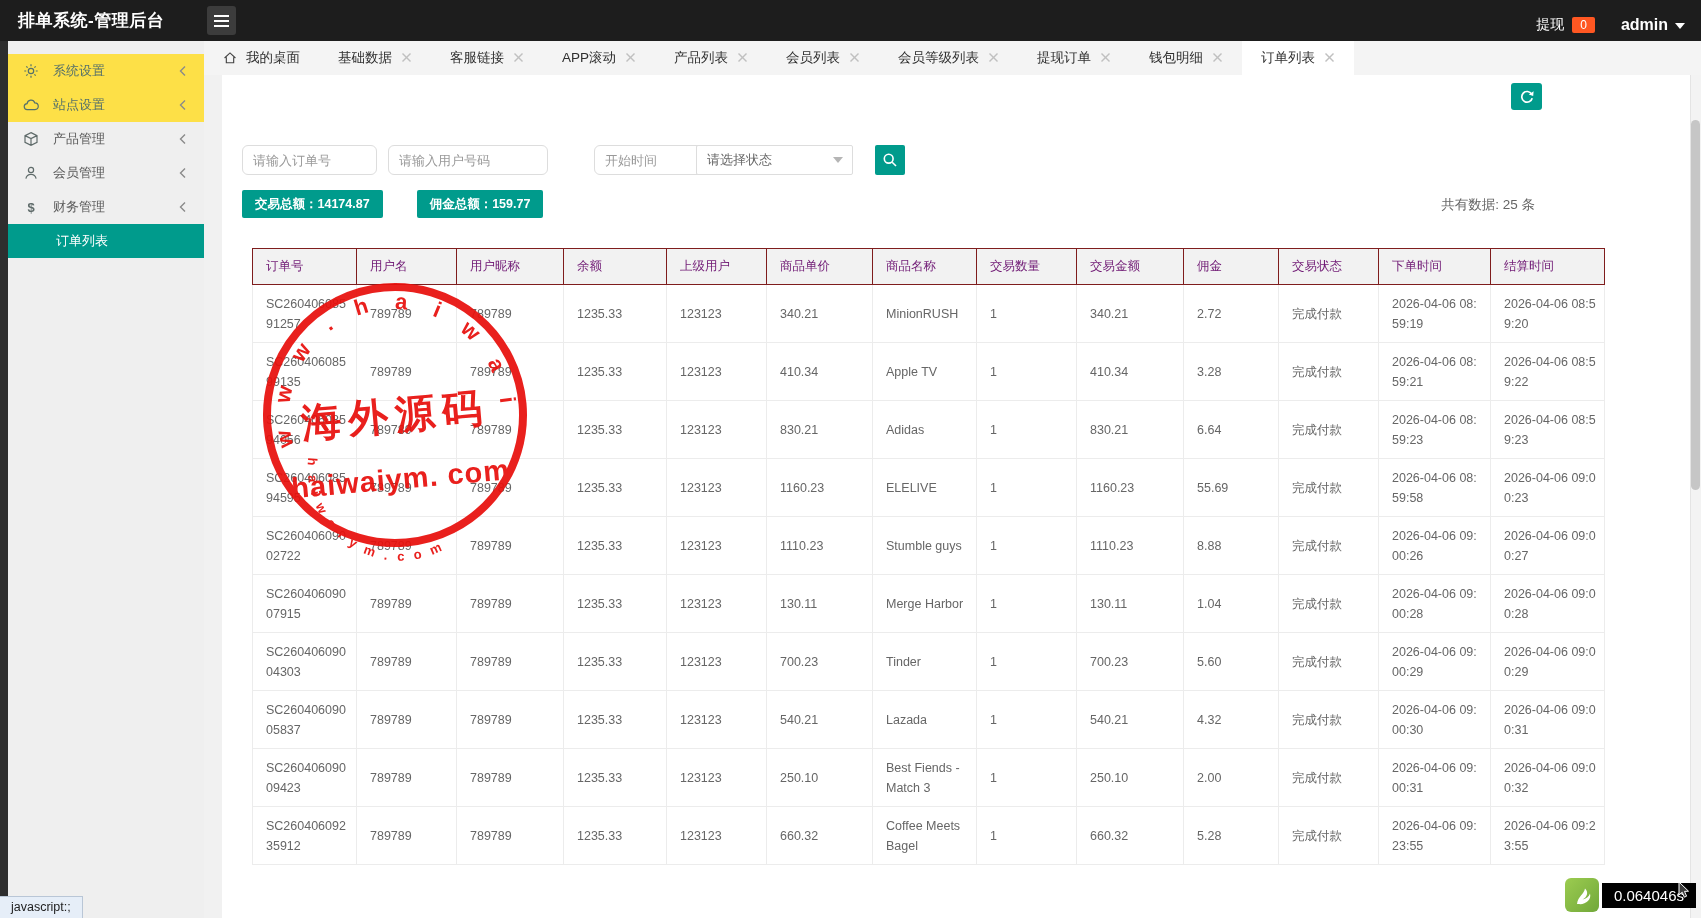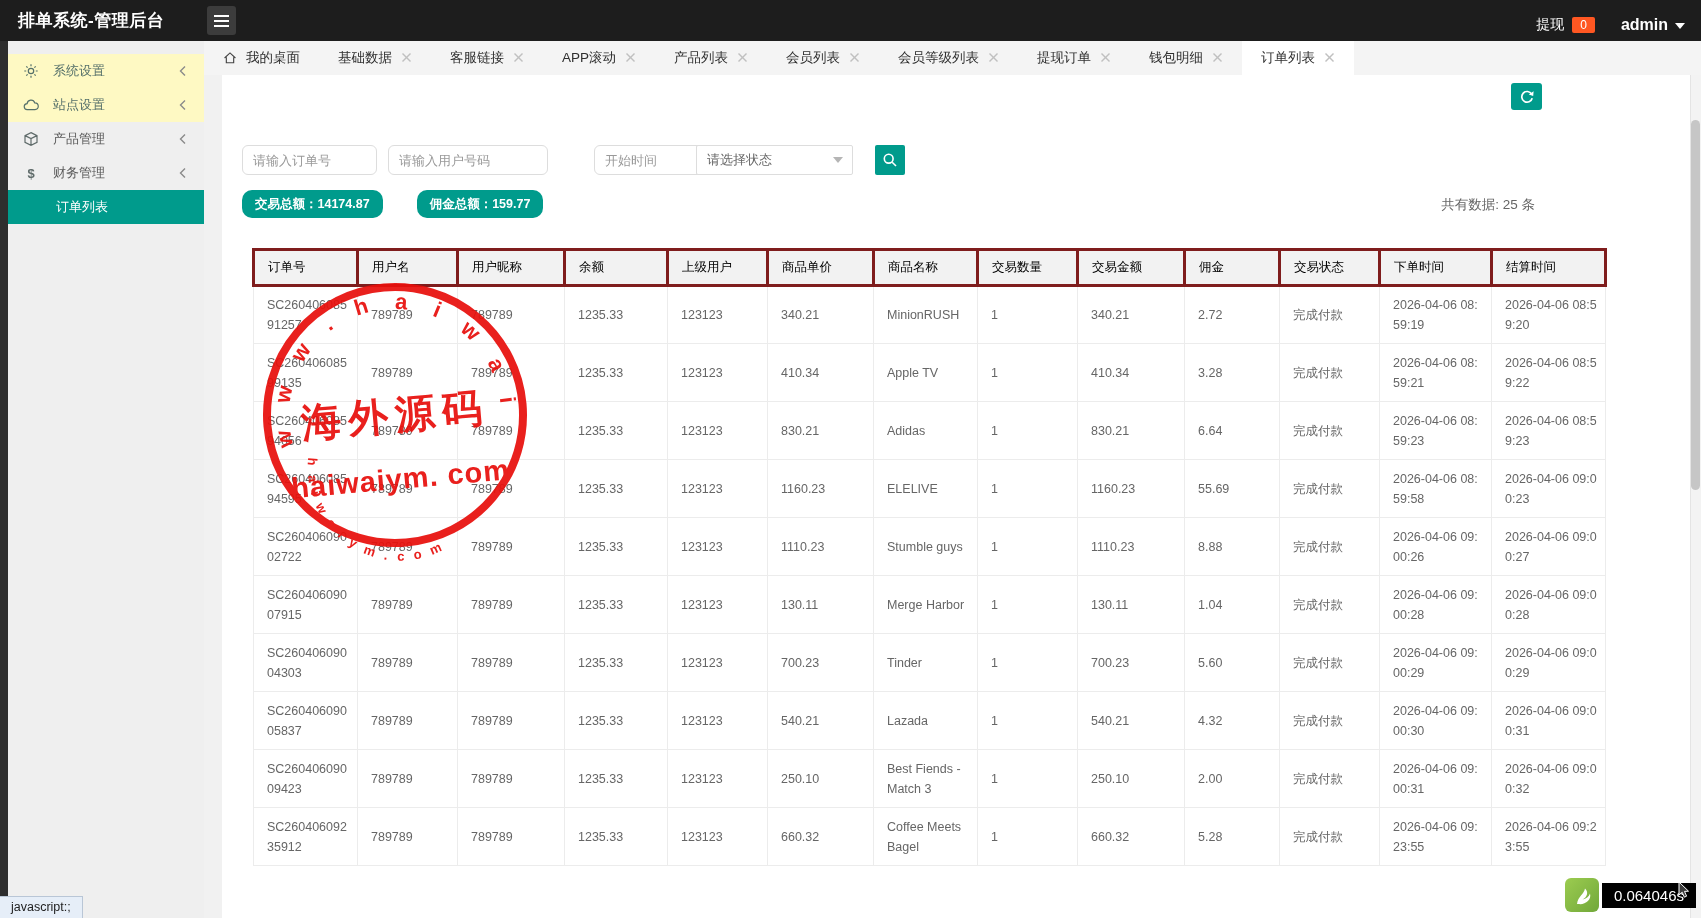--- a/index.html
+++ b/index.html
@@ -15,21 +15,21 @@
   .badge { background:#ff5722; color:#fff; font-size:12px; padding:1px 8px; border-radius:2px; }
   .usermenu { display:flex; align-items:center; gap:7px; color:#fff; font-size:16px; font-weight:bold; cursor:pointer; }
   .caret-down { width:0; height:0; border-left:5px solid transparent; border-right:5px solid transparent; border-top:6px solid #fff; margin-top:2px; }
 
   
   .left-edge { position:absolute; left:0; top:41px; width:8px; bottom:0; background:#2e2e2e; }
   .sidebar { position:absolute; left:8px; top:41px; width:196px; bottom:0; background:#efefef; padding-top:13px; }
   .side-item { height:34px; display:flex; align-items:center; padding:0 14px 0 15px; font-size:13px; color:#595959; cursor:pointer; position:relative; }
   .side-item .ic { width:30px; display:flex; align-items:center; color:#5f6b6a; }
   .side-item .chev { position:absolute; right:13px; top:9px; color:#8a8a8a; }
-  .side-item.hl { background:#fef9c3; color:#55706a; }
+  .side-item.hl { background:#fde047; color:#55706a; }
   .side-item.hl .ic { color:#55706a; }
   .side-sub-active { height:34px; background:#009b8c; color:#fff; font-size:13px; display:flex; align-items:center; padding-left:48px; cursor:pointer; }
 
   
   .tabbar { position:absolute; left:204px; top:41px; right:0; height:34px; background:#f4f4f4; display:flex; z-index:10; }
   .tab { display:flex; align-items:center; gap:9px; padding:5px 19px; font-size:13.5px; color:#2f2f2f; cursor:pointer; white-space:nowrap; }
   .tab.active { background:#fff; }
   .tab .x { color:#c0c0c0; font-size:12px; line-height:1; }
   .tab .home { color:#444; display:flex; }
 
@@ -42,27 +42,27 @@
   .filters input { position:absolute; height:30px; border:1px solid #ddd; border-radius:6px; font-size:13px; color:#333; padding:0 10px; outline:none; }
   .filters input::placeholder { color:#999; }
   .f-order { left:0; width:135px; }
   .f-user  { left:146px; width:160px; }
   .f-time  { left:352px; width:137px; }
   .f-select { position:absolute; left:454px; width:157px; height:30px; border:1px solid #ddd; border-radius:2px; background:#fff; display:flex; align-items:center; padding:0 10px; font-size:13px; color:#666; cursor:pointer; }
   .f-select .sel-caret { position:absolute; right:9px; width:0; height:0; border-left:5px solid transparent; border-right:5px solid transparent; border-top:6px solid #b5b5b5; }
   .search-btn { position:absolute; left:633px; top:0; width:30px; height:30px; background:#009b8c; border:none; border-radius:2px; cursor:pointer; display:flex; align-items:center; justify-content:center; }
 
   .summary { position:absolute; left:20px; top:115px; display:flex; gap:34px; }
-  .total-btn { background:#009b8c; color:#fff; border:none; border-radius:10px; height:28px; padding:0 13px; font-size:12.5px; font-weight:bold; cursor:pointer; white-space:nowrap; }
+  .total-btn { background:#009b8c; color:#fff; border:none; border-radius:2px; height:28px; padding:0 13px; font-size:12.5px; font-weight:bold; cursor:pointer; white-space:nowrap; }
   .count { position:absolute; top:121px; right:166px; font-size:13.5px; color:#666; }
 
   
   .table-wrap { position:absolute; left:30px; top:173px; }
   table { border-collapse:collapse; table-layout:fixed; width:1352px; }
-  th { height:36px; background:#f2f2f2; border:3px solid #7f1d1d; font-weight:normal; font-size:12.5px; color:#000000; text-align:left; padding:0 8px 0 13px; }
+  th { height:36px; background:#f2f2f2; border:1px solid #7f1d1d; font-weight:normal; font-size:12.5px; color:#701a75; text-align:left; padding:0 8px 0 13px; }
   td { height:58px; border:1px solid #ececec; font-size:12.5px; color:#666; padding:6px 8px 6px 13px; line-height:20px; vertical-align:middle; background:#fff; }
   td.ba { word-break:break-all; }
 
   
   .stamp { position:absolute; left:243px; top:263px; width:304px; height:304px; z-index:5; opacity:.93; pointer-events:none; }
 
   
   .sb-track { position:absolute; right:0; top:75px; width:11px; bottom:0; background:#f3f3f3; border-left:1px solid #e4e4e4; z-index:8; }
   .sb-thumb { position:absolute; right:1px; top:45px; width:9px; height:370px; background:#c6c6c6; border-radius:5px; cursor:pointer; }
 
@@ -119,20 +119,32 @@
             <polyline points="10,3.5 5.5,8 10,12.5"></polyline>
           </svg></span>
       </div>
       <div class="side-item">
         <span class="ic">
           <svg width="16" height="16" viewBox="0 0 16 16" stroke="currentColor" fill="none" stroke-width="1.2">
             <path d="M8 1.6 14 4.6v6.8L8 14.4 2 11.4V4.6zM2 4.6 8 7.6l6-3M8 7.6v6.8"></path>
           </svg>
         </span>
         <span>产品管理</span>
+        <span class="chev"><svg width="16" height="16" viewBox="0 0 16 16" stroke="currentColor" fill="none" stroke-width="1.4">
+            <polyline points="10,3.5 5.5,8 10,12.5"></polyline>
+          </svg></span>
+      </div>
+      <div class="side-item">
+        <span class="ic">
+          <svg width="16" height="16" viewBox="0 0 16 16" stroke="currentColor" fill="none" stroke-width="1.2">
+            <circle cx="8" cy="5" r="2.6"></circle>
+            <path d="M2.9 13.6a5.2 5.2 0 0 1 10.2 0"></path>
+          </svg>
+        </span>
+        <span>会员管理</span>
         <span class="chev"><svg width="16" height="16" viewBox="0 0 16 16" stroke="currentColor" fill="none" stroke-width="1.4">
             <polyline points="10,3.5 5.5,8 10,12.5"></polyline>
           </svg></span>
       </div>
       <div class="side-item">
         <span class="ic">
           <svg width="16" height="16" viewBox="0 0 16 16">
             <text x="8" y="12.5" font-size="13" font-weight="bold" text-anchor="middle" fill="currentColor">$</text>
           </svg>
         </span>

